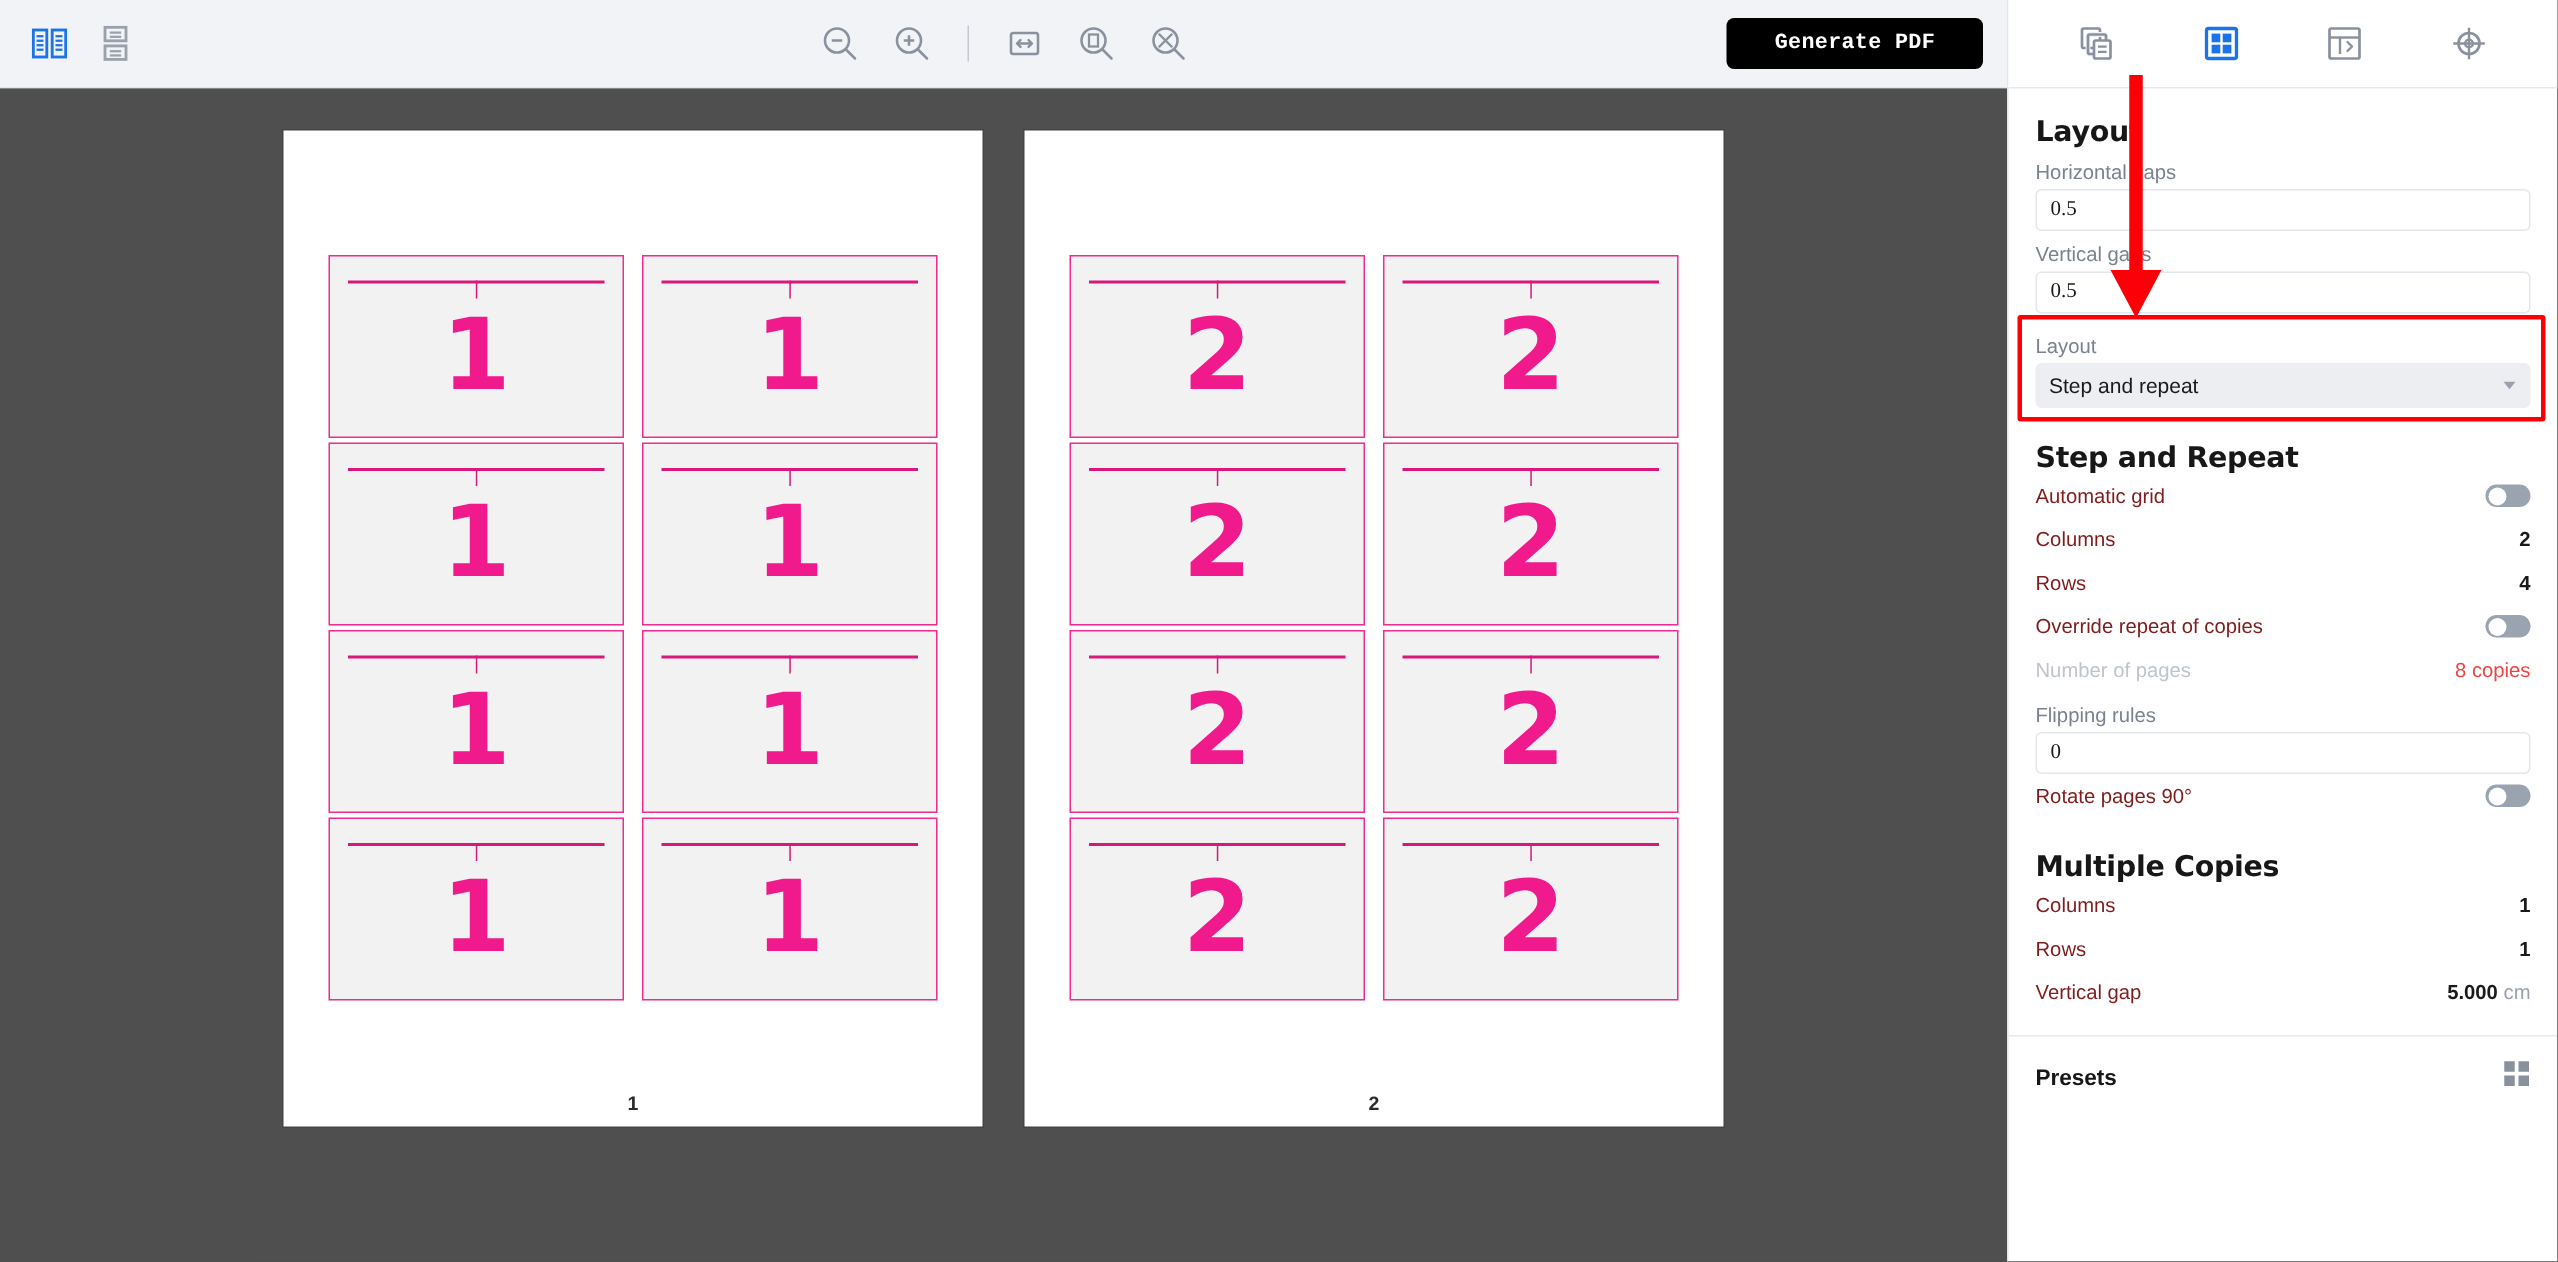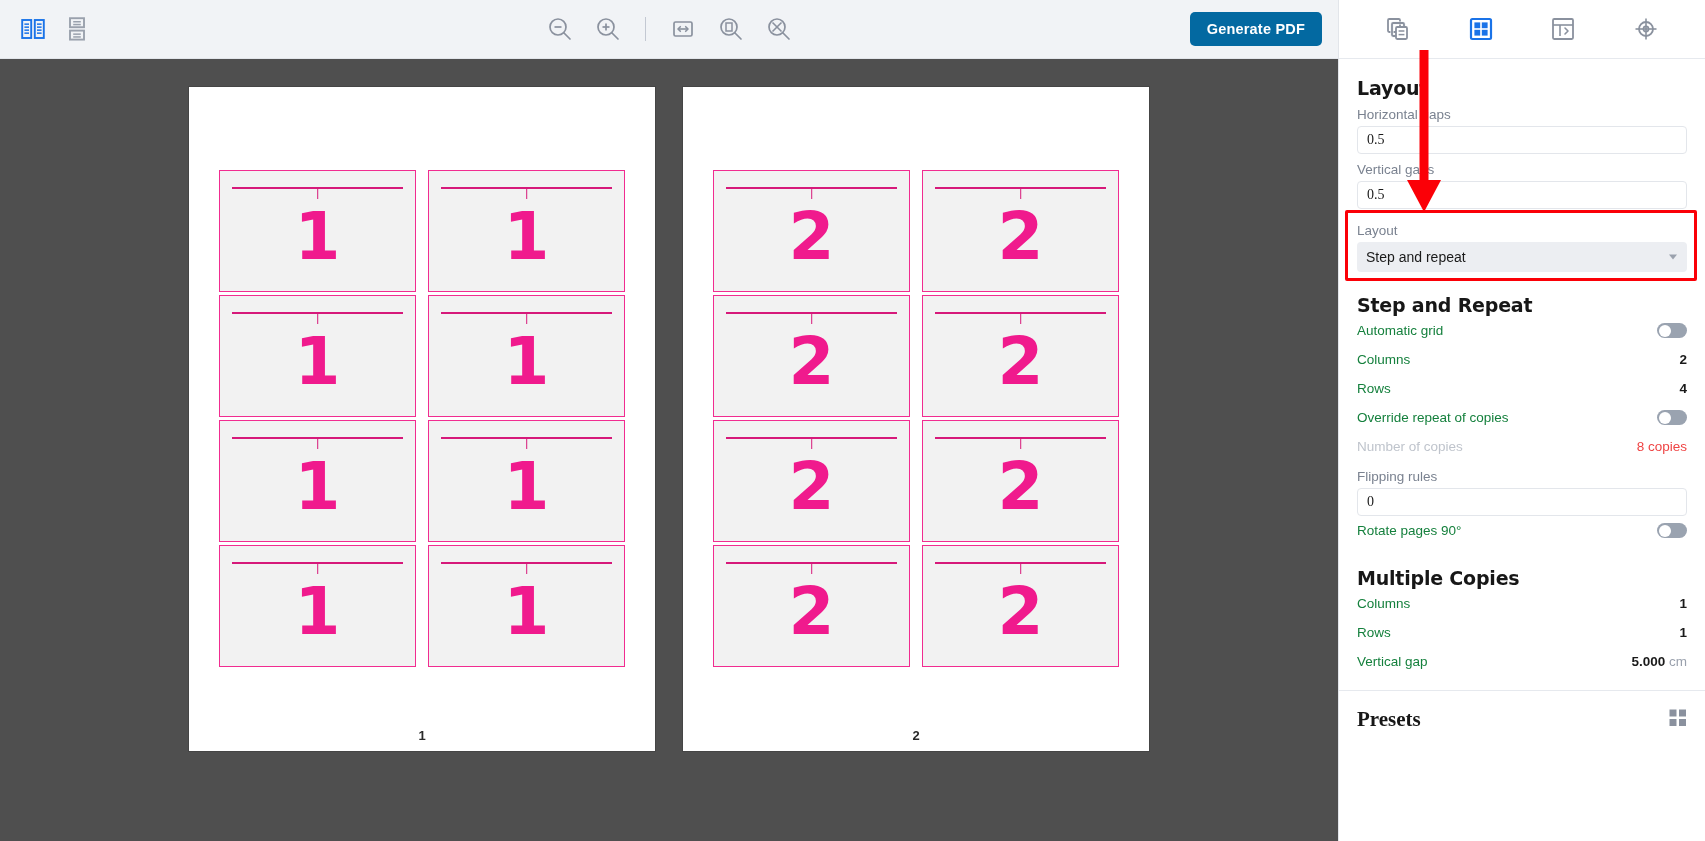--- a/index.html
+++ b/index.html
@@ -31,26 +31,26 @@
   .tb-right { margin-left: auto; padding-right: 16px; display: flex; align-items: center; }
 
   .icon-btn {
     display: flex; align-items: center; justify-content: center;
     width: 30px; height: 30px; cursor: pointer;
     background: transparent; border: none;
   }
   .vsep { width: 1px; height: 24px; background: #c3c8d2; margin: 0 4px; }
 
   .gen-pdf {
-    background: #0369a1; color: #ffffff;
+    background: #000000; color: #ffffff;
     border: none; border-radius: 5px;
     font-size: 14.5px; font-weight: bold;
-    padding: 9px 17px; cursor: pointer;
+    padding: 9px 32px; cursor: pointer;
     letter-spacing: .2px;
-    font-family: Liberation Sans, sans-serif;
+    font-family: Liberation Mono, monospace;
   }
 
   .canvas {
     flex: 1; background: #4f4f4f; position: relative;
     display: flex; align-items: flex-start; justify-content: center;
     gap: 28px; padding-top: 28px;
     overflow: hidden;
   }
 
   .sheet-wrap { display: flex; flex-direction: column; align-items: center; }
@@ -147,42 +147,42 @@
     border-left: 4.5px solid transparent;
     border-right: 4.5px solid transparent;
     border-top: 5px solid #9aa1ad;
     pointer-events: none;
   }
 
   .row {
     display: flex; align-items: center; justify-content: space-between;
     height: 29px;
   }
-  .row .lbl { font-size: 13.5px; color: #15803d; }
+  .row .lbl { font-size: 13.5px; color: #7f1d1d; }
   .row .lbl.dim { color: #bfc4cc; }
   .row .val { font-size: 13.5px; color: #1a1a1a; font-weight: bold; }
   .row .val.dim { color: #ef4444; font-weight: normal; }
   .row .val .unit { color: #9aa1ad; font-weight: normal; }
 
   .toggle {
     width: 30px; height: 15px; border-radius: 8px;
     background: #9aa3b0; position: relative; cursor: pointer;
   }
   .toggle .knob {
     position: absolute; left: 1.5px; top: 1.5px;
     width: 12px; height: 12px; border-radius: 50%; background: #ffffff;
   }
 
   .divider { height: 1px; background: #e6e9ee; margin: 14px -18px 0 -18px; }
 
   .presets-row {
     display: flex; align-items: center; justify-content: space-between;
     margin-top: 16px;
   }
-  .presets-label { font-size: 21px; font-weight: bold; color: #171717; font-family: Liberation Serif, serif; }
+  .presets-label { font-size: 15px; font-weight: bold; color: #171717; font-family: Liberation Sans, sans-serif; }
 
   
   .hl-box {
     position: absolute;
     left: 1345px; top: 210px; width: 352px; height: 71px;
     border: 3px solid #fb0007; border-radius: 2px;
     pointer-events: none; z-index: 50;
   }
   .arrow-svg { position: absolute; left: 0; top: 0; z-index: 49; pointer-events: none; }
 </style>
@@ -454,21 +454,21 @@
         <span class="lbl">Rows</span>
         <span class="val">4</span>
       </div>
       <div class="row">
         <span class="lbl">Override repeat of copies</span>
         <span class="toggle">
             <span class="knob"></span>
           </span>
       </div>
       <div class="row">
-        <span class="lbl dim">Number of copies</span>
+        <span class="lbl dim">Number of pages</span>
         <span class="val dim">8 copies</span>
       </div>
 
       <div class="field" style="margin-top:8px;">
         <div class="field-label">Flipping rules</div>
         <input class="field-input" type="text" value="0" style="">
       </div>
 
       <div class="row" style="margin-top:0;">
         <span class="lbl">Rotate pages 90°</span>

